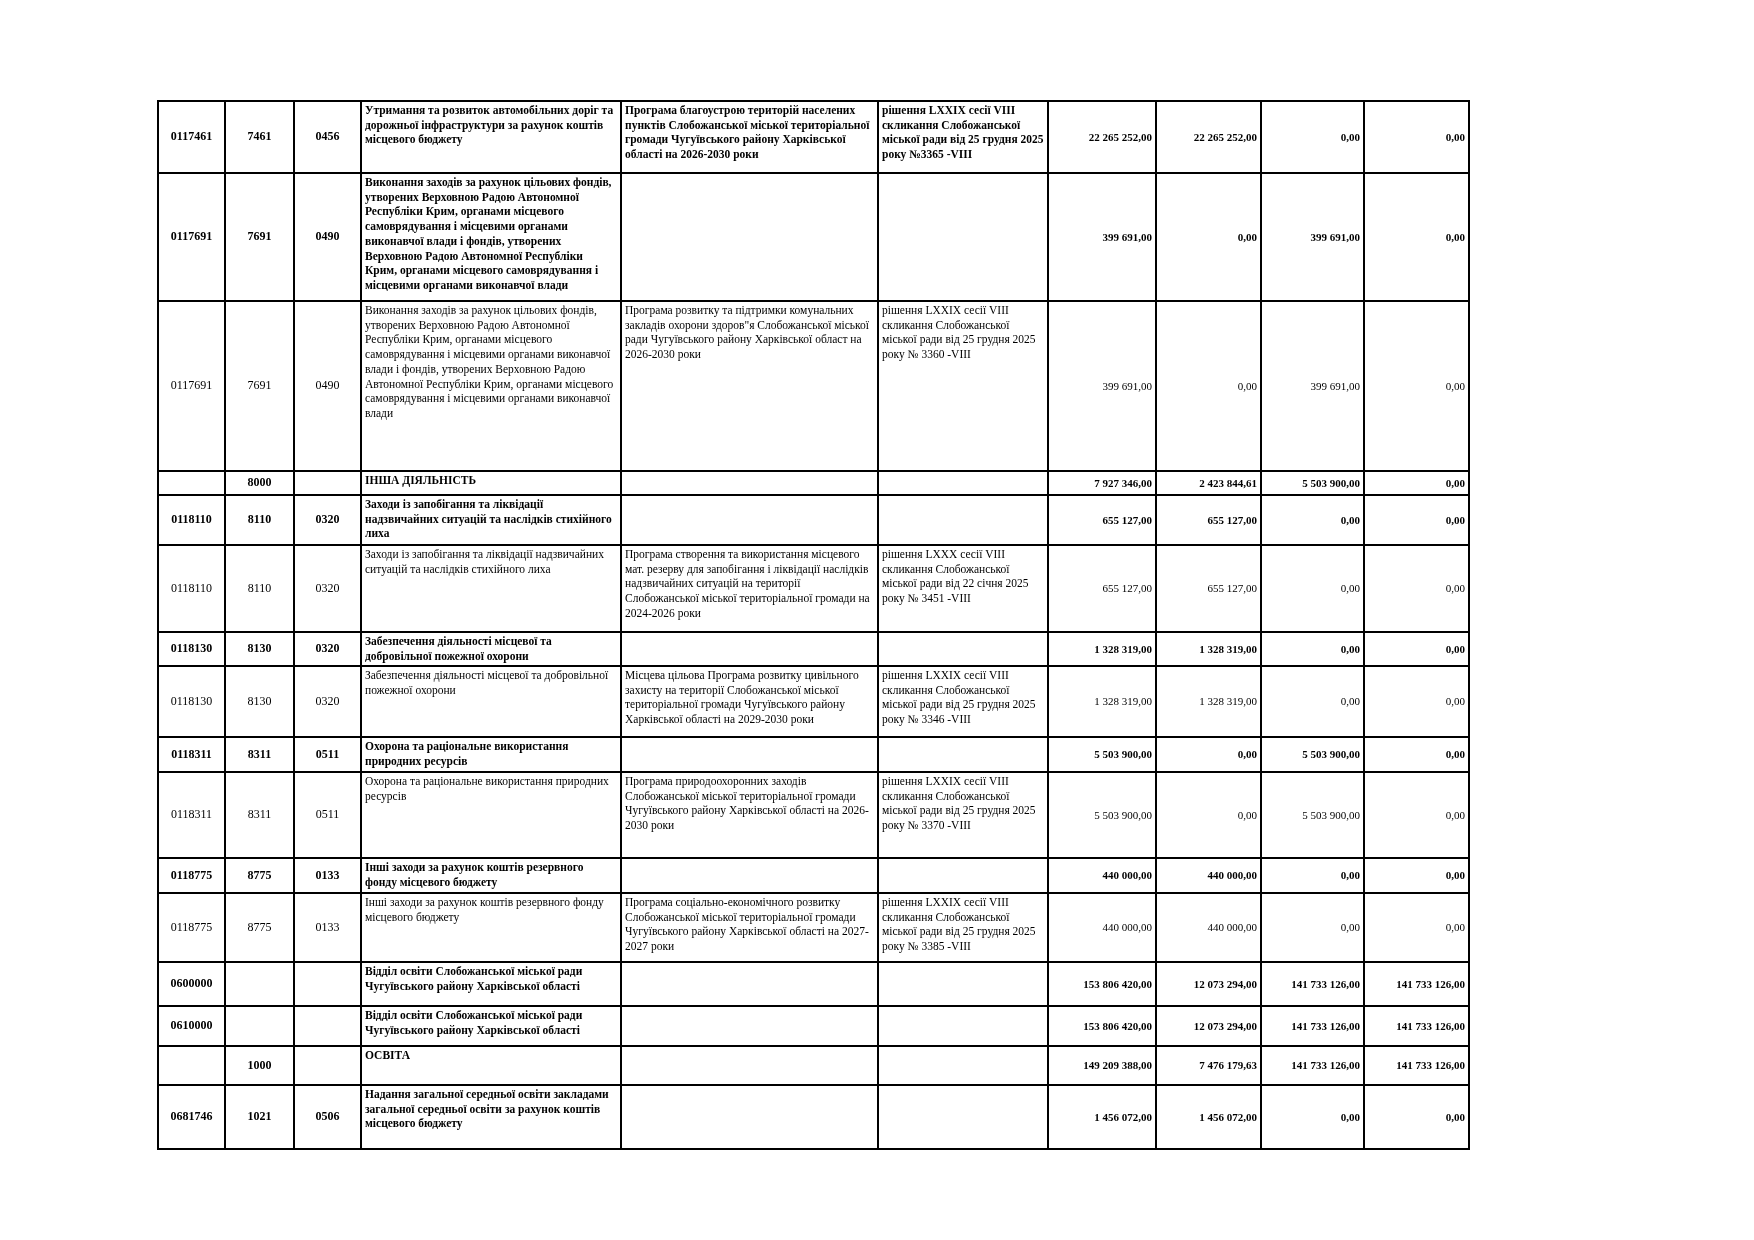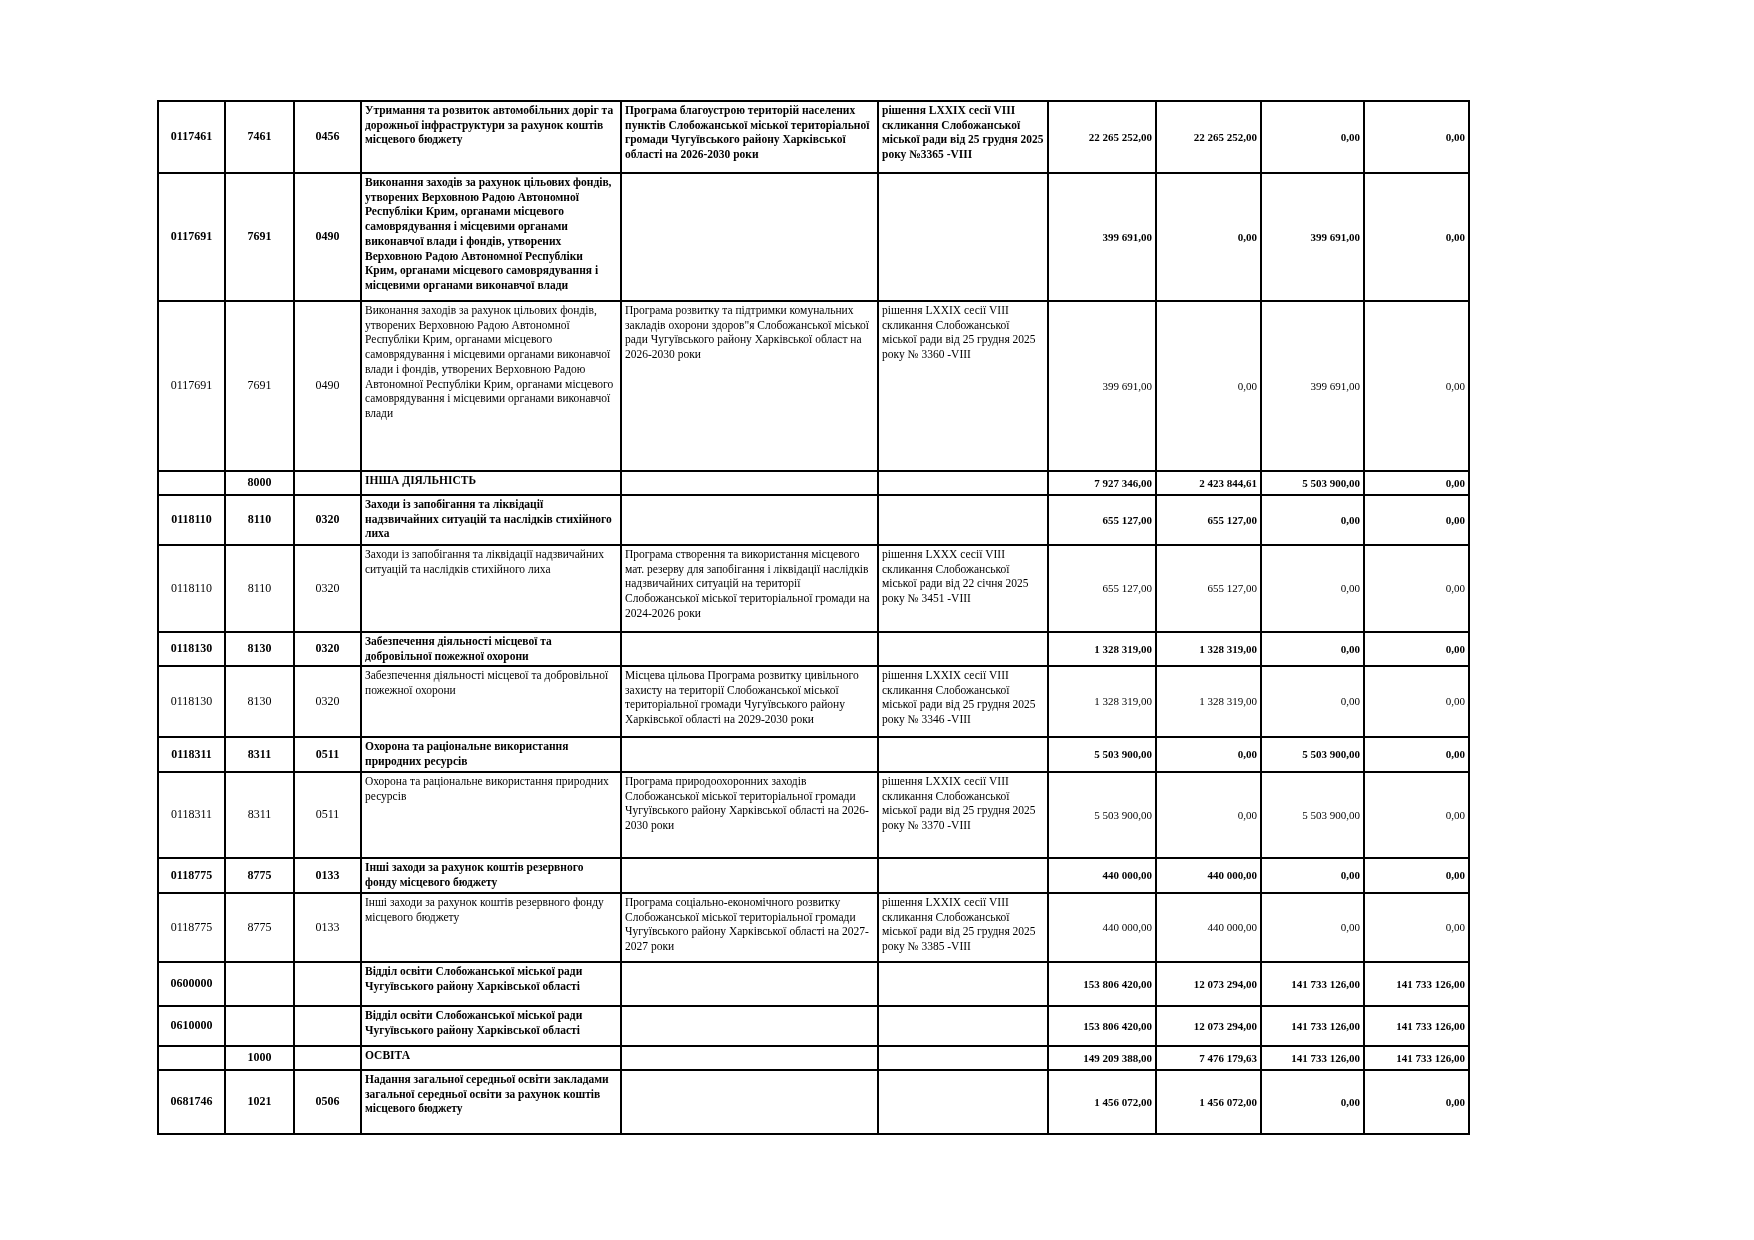--- a/index.html
+++ b/index.html
@@ -50,21 +50,21 @@
   #budget-table tr:nth-child(5)  { height: 50px; }
   #budget-table tr:nth-child(6)  { height: 87px; }
   #budget-table tr:nth-child(7)  { height: 34px; }
   #budget-table tr:nth-child(8)  { height: 71px; }
   #budget-table tr:nth-child(9)  { height: 35px; }
   #budget-table tr:nth-child(10) { height: 86px; }
   #budget-table tr:nth-child(11) { height: 35px; }
   #budget-table tr:nth-child(12) { height: 69px; }
   #budget-table tr:nth-child(13) { height: 44px; }
   #budget-table tr:nth-child(14) { height: 40px; }
-  #budget-table tr:nth-child(15) { height: 24px; }
+  #budget-table tr:nth-child(15) { height: 39px; }
   #budget-table tr:nth-child(16) { height: 64px; }
 </style>
 </head>
 <body>
 
 <div id="page">
   <table id="budget-table">
     <colgroup>
       <col style="width:67px">
       <col style="width:69px">

